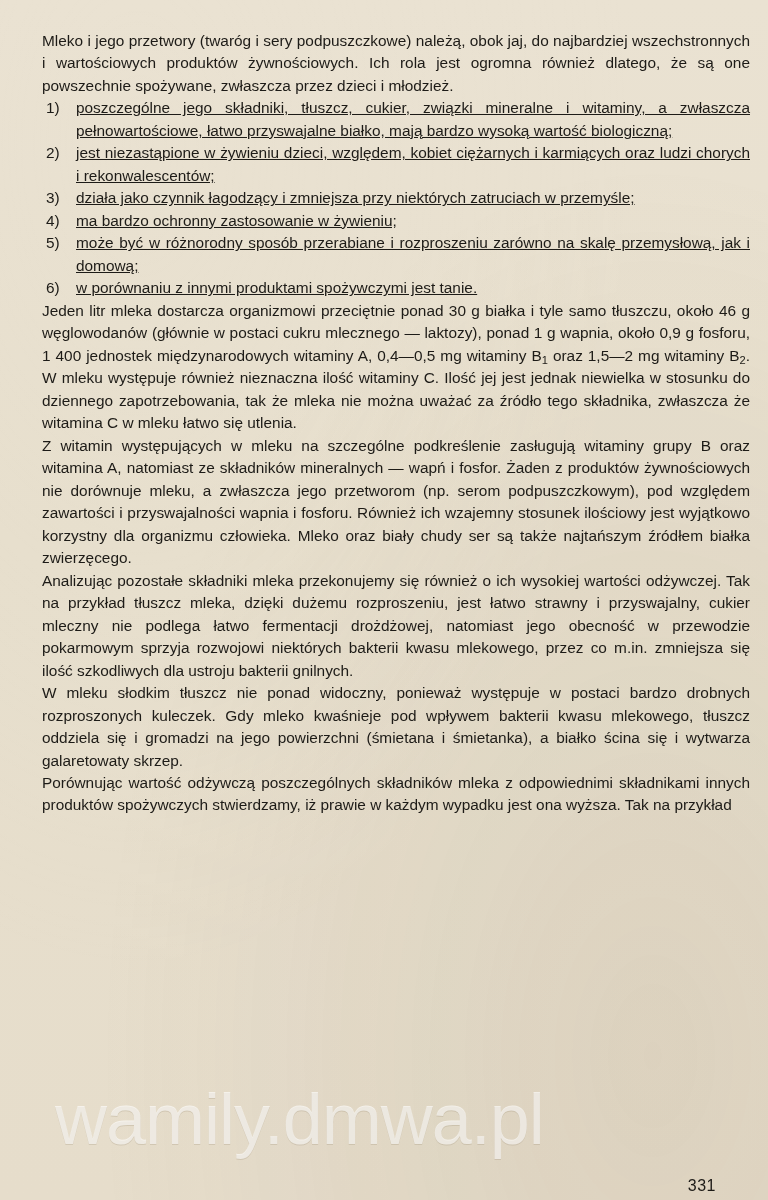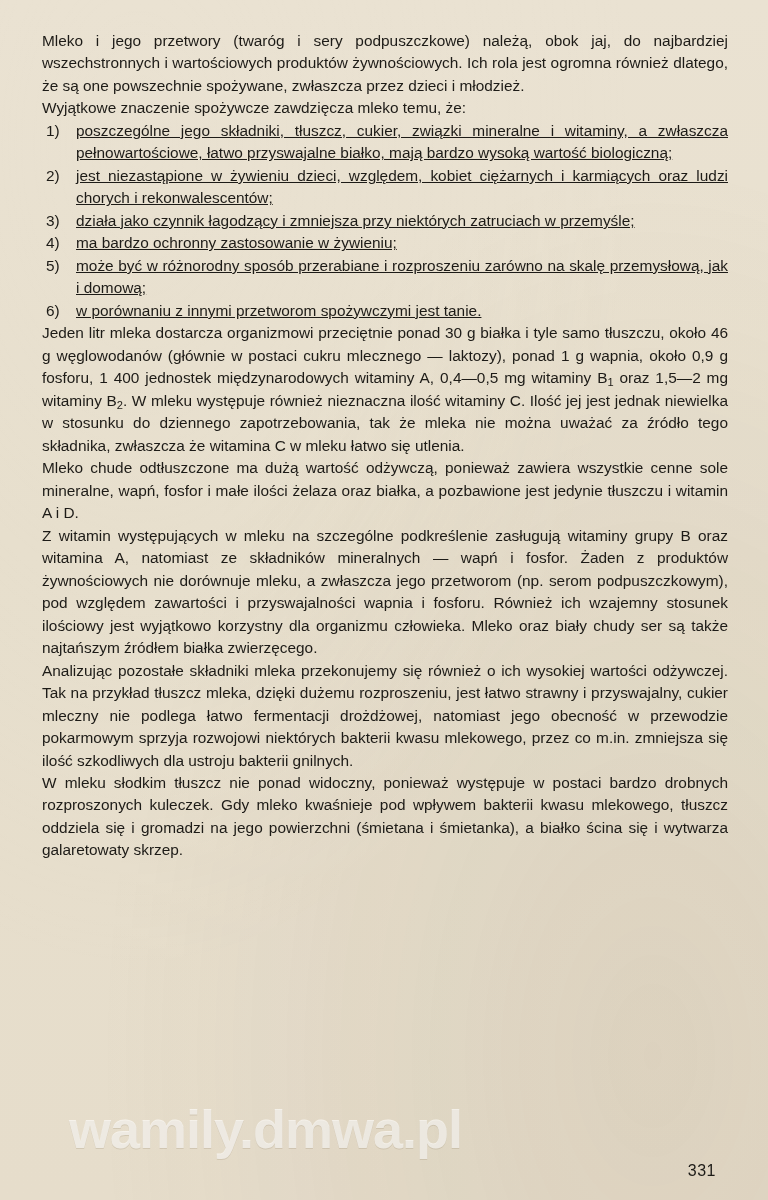--- a/index.html
+++ b/index.html
@@ -11,21 +11,21 @@
     height: 1200px;
     background: #e8e0d0;
     font-family: "Liberation Sans", sans-serif;
     overflow: hidden;
     position: relative;
   }
   .page {
     position: absolute;
     inset: 0;
     background: linear-gradient(180deg, #eae2d2 0%, #e7dfcd 45%, #e6ddcb 100%);
-    padding: 30px 40px 0 42px;
+    padding: 30px 18px 0 42px;
     box-sizing: border-box;
   }
   .paper-texture {
     position: absolute;
     inset: 0;
     pointer-events: none;
     background:
       radial-gradient(ellipse at 18% 12%, rgba(255,255,255,0.30), rgba(255,255,255,0) 55%),
       radial-gradient(ellipse at 85% 88%, rgba(140,120,90,0.12), rgba(255,255,255,0) 60%);
     mix-blend-mode: multiply;
@@ -72,52 +72,51 @@
   }
   sub {
     font-size: 0.72em;
     vertical-align: baseline;
     position: relative;
     top: 0.28em;
   }
   .page-number {
     position: absolute;
     right: 52px;
-    bottom: 20px;
+    bottom: 5px;
     z-index: 3;
     font-size: 16px;
     color: #1d1b17;
     letter-spacing: 0.5px;
     margin-top: 40px;
   }
   .watermark {
     position: absolute;
-    left: 69px;
+    left: 55px;
     bottom: 40px;
     z-index: 4;
-    font-size: 54px;
-    font-weight: bold;
+    font-size: 72px;
+    font-weight: normal;
     color: rgba(255,255,255,0.62);
     letter-spacing: -1px;
     text-shadow: 0 1px 0 rgba(120,105,80,0.18);
     pointer-events: none;
     white-space: nowrap;
   }
 </style>
 </head>
 <body>
 
 <div class="page">
   <div class="paper-texture"></div>
 
   <div class="content">
 
     <p class="para first">Mleko i jego przetwory (twaróg i sery podpuszczkowe) należą, obok jaj, do najbardziej wszechstronnych i wartościowych produktów żywnościowych. Ich rola jest ogromna również dlatego, że są one powszechnie spożywane, zwłaszcza przez dzieci i młodzież.</p>
 
-    <p class="para">Wyjątkowe znaczenie spożywcze zawdzięcza mleko temu, że:</p>
 
     <ol class="list">
       <li>
         <span class="num">1)</span>
         <span class="txt">poszczególne jego składniki, tłuszcz, cukier, związki mineralne i witaminy, a zwłaszcza pełnowartościowe, łatwo przyswajalne białko, mają bardzo wysoką wartość biologiczną;</span>
       </li>
       <li>
         <span class="num">2)</span>
         <span class="txt">jest niezastąpione w żywieniu dzieci, względem, kobiet ciężarnych i karmiących oraz ludzi chorych i rekonwalescentów;</span>
       </li>
@@ -128,32 +127,32 @@
       <li>
         <span class="num">4)</span>
         <span class="txt">ma bardzo ochronny zastosowanie w żywieniu;</span>
       </li>
       <li>
         <span class="num">5)</span>
         <span class="txt">może być w różnorodny sposób przerabiane i rozproszeniu zarówno na skalę przemysłową, jak i domową;</span>
       </li>
       <li>
         <span class="num">6)</span>
-        <span class="txt">w porównaniu z innymi przetworom spożywczymi jest tanie.</span>
+        <span class="txt">w porównaniu z innymi produktami spożywczymi jest tanie.</span>
       </li>
     </ol>
 
     <p class="para"><span>Jeden litr mleka dostarcza organizmowi przeciętnie ponad 30 g białka i tyle samo tłuszczu, około 46 g węglowodanów (głównie w postaci cukru mlecznego — laktozy), ponad 1 g wapnia, około 0,9 g fosforu, 1 400 jednostek międzynarodowych witaminy A, 0,4—0,5 mg witaminy B</span><sub>1</sub><span> oraz 1,5—2 mg witaminy B</span><sub>2</sub><span>. W mleku występuje również nieznaczna ilość witaminy C. Ilość jej jest jednak niewielka w stosunku do dziennego zapotrzebowania, tak że mleka nie można uważać za źródło tego składnika, zwłaszcza że witamina C w mleku łatwo się utlenia.</span></p>
 
-    <p class="para">Mleko chude odtłuszczone ma dużą wartość odżywczą, ponieważ zawiera wszystkie cenne sole mineralne, wapń, fosfor i małe ilości żelaza oraz białka, a pozbawione jest jedynie tłuszczu i witamin A i D.</p>
 
     <p class="para">Z witamin występujących w mleku na szczególne podkreślenie zasługują witaminy grupy B oraz witamina A, natomiast ze składników mineralnych — wapń i fosfor. Żaden z produktów żywnościowych nie dorównuje mleku, a zwłaszcza jego przetworom (np. serom podpuszczkowym), pod względem zawartości i przyswajalności wapnia i fosforu. Również ich wzajemny stosunek ilościowy jest wyjątkowo korzystny dla organizmu człowieka. Mleko oraz biały chudy ser są także najtańszym źródłem białka zwierzęcego.</p>
 
     <p class="para">Analizując pozostałe składniki mleka przekonujemy się również o ich wysokiej wartości odżywczej. Tak na przykład tłuszcz mleka, dzięki dużemu rozproszeniu, jest łatwo strawny i przyswajalny, cukier mleczny nie podlega łatwo fermentacji drożdżowej, natomiast jego obecność w przewodzie pokarmowym sprzyja rozwojowi niektórych bakterii kwasu mlekowego, przez co m.in. zmniejsza się ilość szkodliwych dla ustroju bakterii gnilnych.</p>
 
     <p class="para">W mleku słodkim tłuszcz nie ponad widoczny, ponieważ występuje w postaci bardzo drobnych rozproszonych kuleczek. Gdy mleko kwaśnieje pod wpływem bakterii kwasu mlekowego, tłuszcz oddziela się i gromadzi na jego powierzchni (śmietana i śmietanka), a białko ścina się i wytwarza galaretowaty skrzep.</p>
 
+    <p class="para">Porównując wartość odżywczą poszczególnych składników mleka z odpowiednimi składnikami innych produktów spożywczych stwierdzamy, iż prawie w każdym wypadku jest ona wyższa. Tak na przykład</p>
 
   </div>
 
   <div class="watermark">wamily.dmwa.pl</div>
   <div class="page-number">331</div>
 </div>
 
 </body></html>

